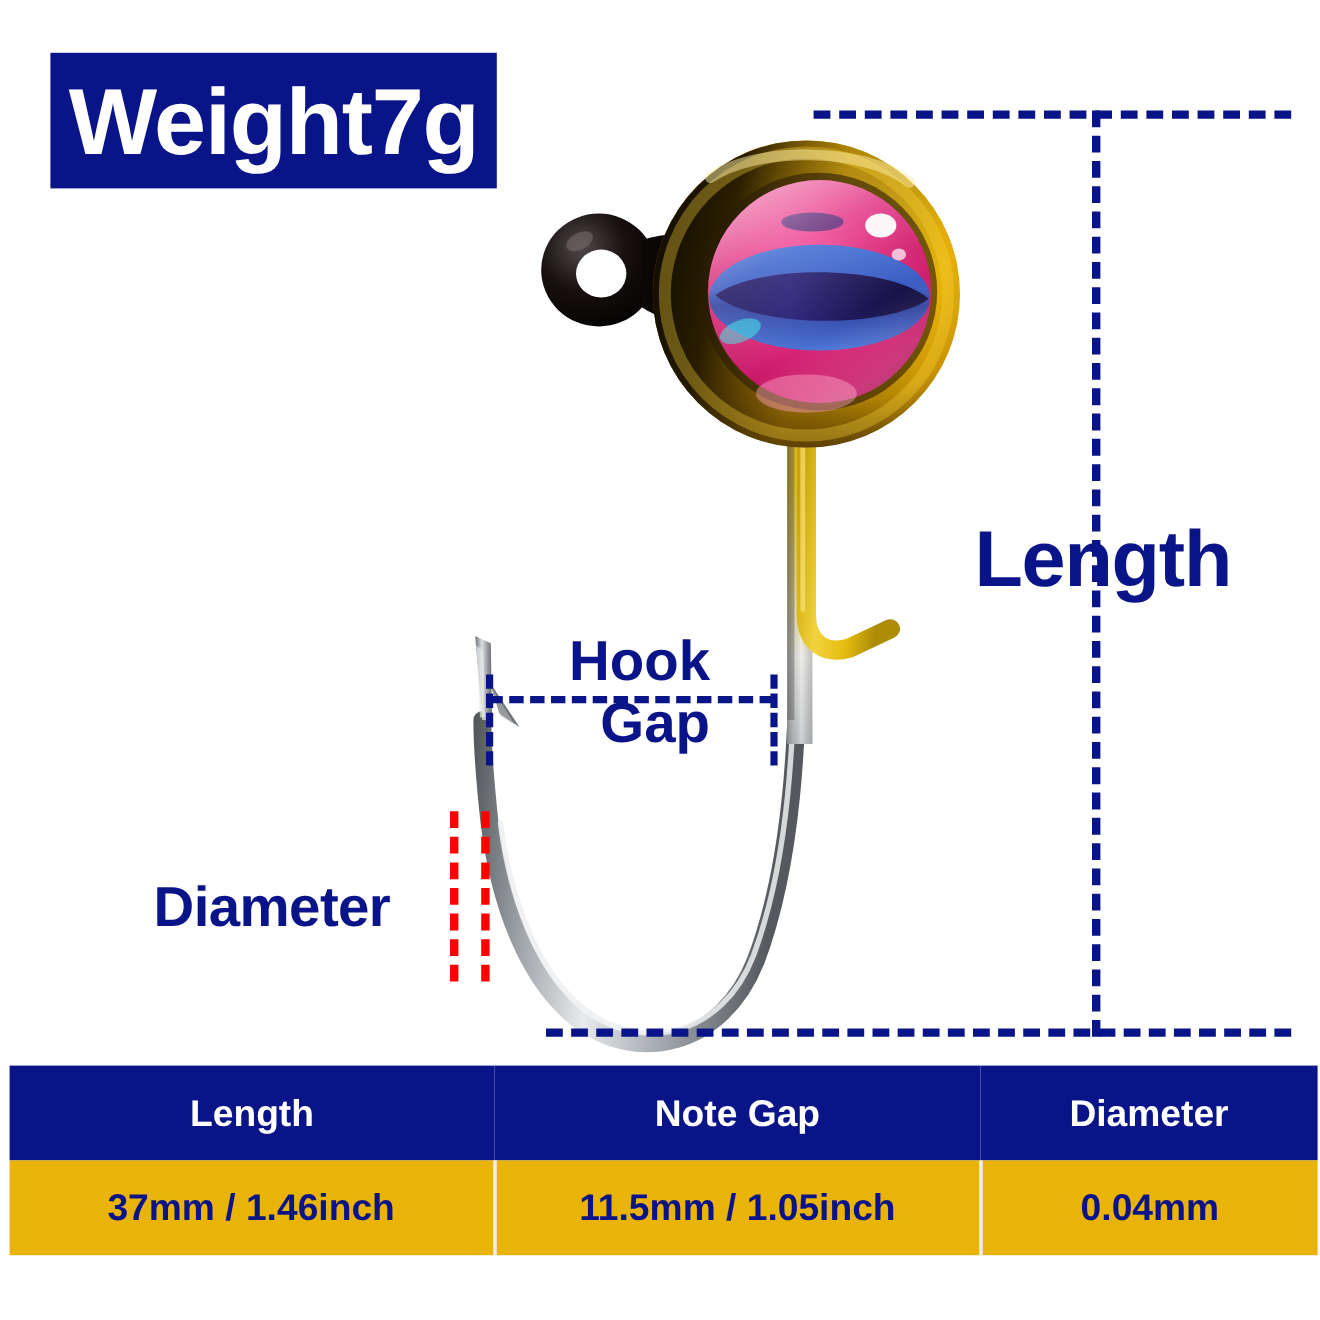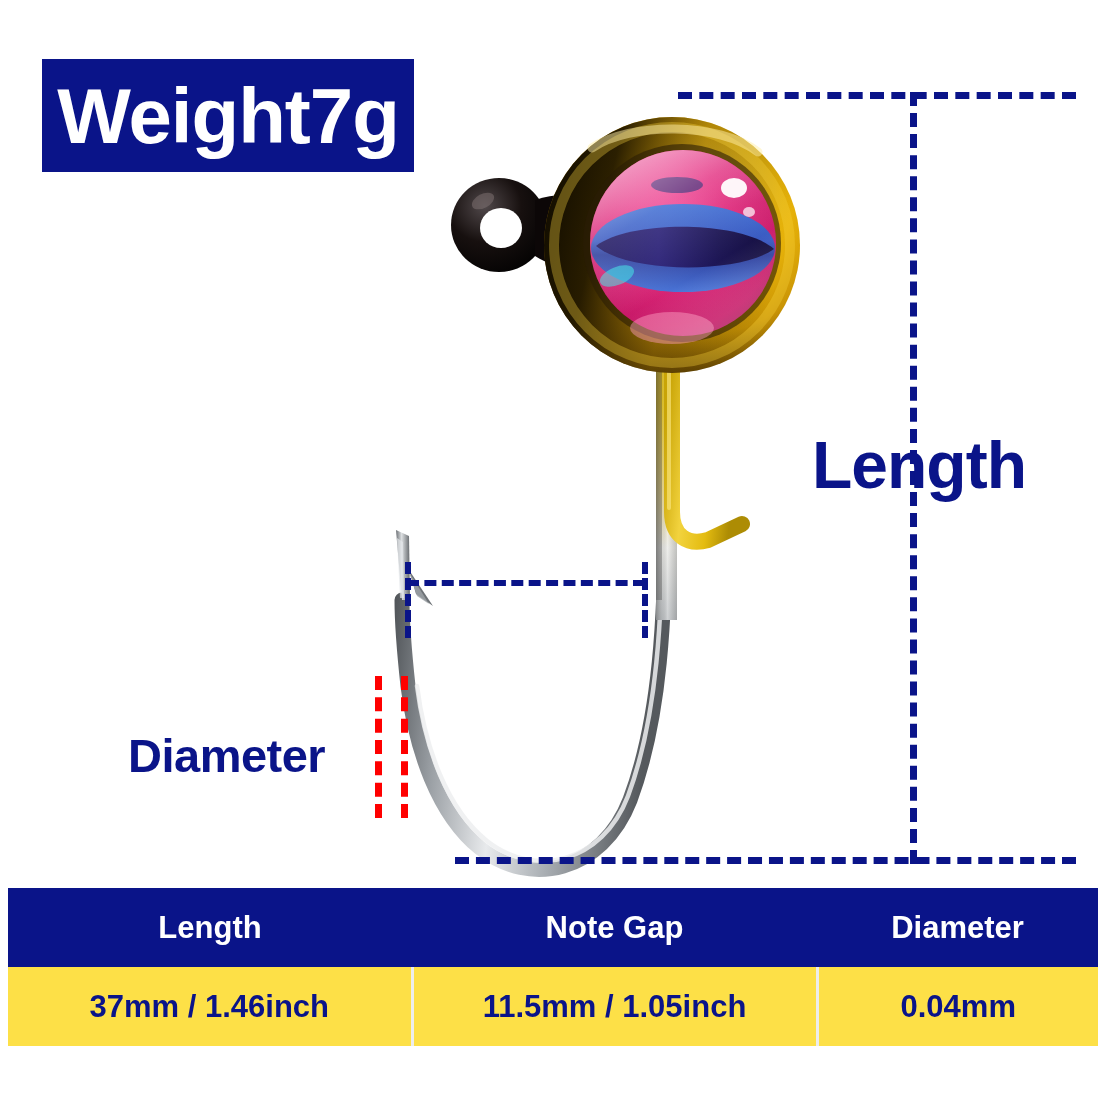--- a/index.html
+++ b/index.html
@@ -22,21 +22,20 @@
   .weight-badge {
     position: absolute;
     left: 42px;
     top: 44px;
     width: 372px;
     height: 113px;
     background: #0A1489;
     display: flex;
     align-items: center;
     justify-content: center;
-    margin-top: 15px;
   }
   .weight-badge .wtext {
     color: #ffffff;
     font-size: 78px;
     font-weight: bold;
     letter-spacing: -1px;
     line-height: 1;
     font-family: "Liberation Sans", sans-serif;
   }
 
@@ -120,21 +119,21 @@
   .spec-table thead th {
     background: #0A1489;
     color: #ffffff;
     font-size: 31px;
     font-weight: bold;
     height: 77px;
     text-align: center;
     font-family: "Liberation Sans", sans-serif;
   }
   .spec-table tbody td {
-    background: #fde047;
+    background: #eab308;
     color: #0A1489;
     font-size: 31px;
     font-weight: bold;
     height: 77px;
     text-align: center;
     border-right: 3px solid #ededed;
     font-family: "Liberation Sans", sans-serif;
   }
   .spec-table tbody td:last-child { border-right: none; }
 
@@ -323,20 +322,24 @@
 
   <div class="dline dline-h-thin" style="left:407px; top:580px; width:238px;"></div>
   <div class="dline dline-v-thin" style="left:405px; top:562px; height:76px;"></div>
   <div class="dline dline-v-thin" style="left:642px; top:562px; height:76px;"></div>
 
   <div class="rline-v" style="left:375px; top:676px; height:142px;"></div>
   <div class="rline-v" style="left:401px; top:676px; height:142px;"></div>
 
   <div class="ann-label" id="label-length">Length</div>
 
+  <div class="ann-label" id="label-hookgap">
+    <span>Hook</span>
+    <span class="hg-l2">Gap</span>
+  </div>
 
   <div class="ann-label" id="label-diameter">Diameter</div>
 
   <table class="spec-table">
     <thead>
       <tr>
         <th style="width:402px;">Length</th>
         <th style="width:403px;">Note Gap</th>
         <th style="width:279px;">Diameter</th>
       </tr>

